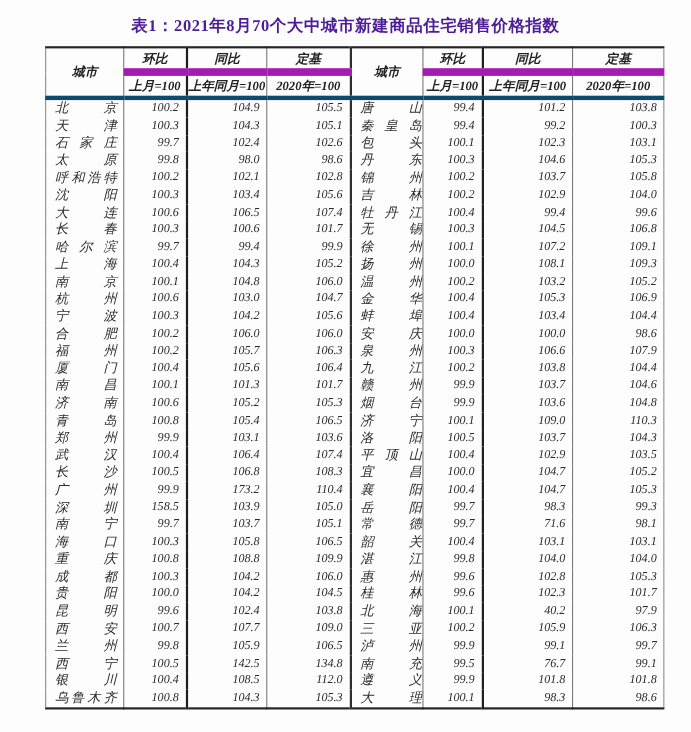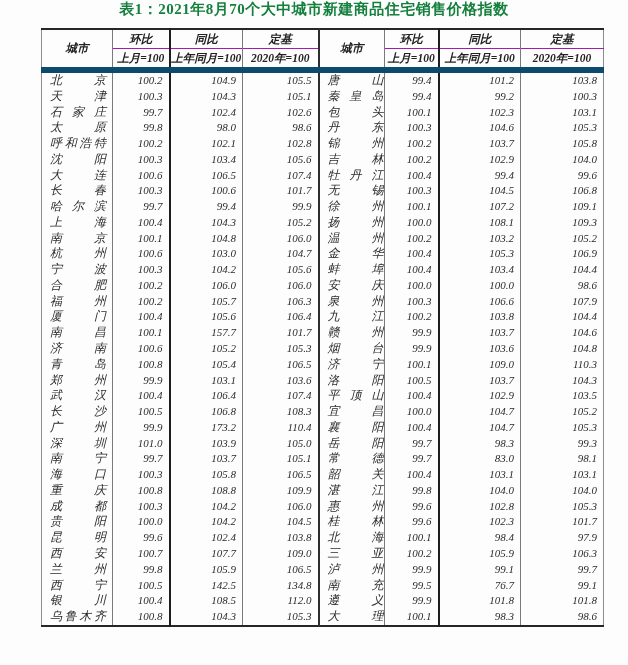--- a/index.html
+++ b/index.html
@@ -11,24 +11,25 @@
     background: #fdfdfd;
     font-family: "Liberation Serif", "DejaVu Serif", serif;
     color: #2d2d2d;
   }
   .page {
     width: 628px;
     height: 665px;
     position: relative;
   }
   .title {
+    padding-top: 14px;
     text-align: center;
     font-size: 15px;
     font-weight: bold;
-    color: #15803d;
+    color: #4c1d95;
     letter-spacing: 0.5px;
   }
   table.idx {
     border-collapse: collapse;
     table-layout: fixed;
     margin: 9px 0 0 41px;
     width: 562px;
     border-top: 2px solid #262626;
     border-bottom: 2px solid #262626;
     border-left: 1px solid #8d8d8d;
@@ -42,25 +43,25 @@
     overflow: hidden;
   }
   thead th {
     font-weight: bold;
     font-size: 11.5px;
     text-align: center;
     height: 18px;
     color: #222;
   }
   thead tr.sub th {
-    border-top: 1px solid #a21caf;
+    border-top: 7px solid #a21caf;
     text-align: center;
   }
   tbody tr:first-child td {
-    border-top: 6px solid #0c4a6e;
+    border-top: 4px solid #0c4a6e;
   }
   tbody td {
     height: 15.77px;
     font-size: 11px;
     line-height: 15.77px;
   }
   td.num {
     text-align: right;
     padding-right: 6px;
     font-size: 11px;
@@ -275,21 +276,21 @@
           <td class="num bl-bold">105.6</td>
           <td class="num bl-gray">106.4</td>
           <td class="cityc bl-mid"><span class="city">九江</span></td>
           <td class="num bl-gray">100.2</td>
           <td class="num bl-bold">103.8</td>
           <td class="num bl-gray">104.4</td>
         </tr>
         <tr>
           <td class="cityc"><span class="city">南昌</span></td>
           <td class="num bl-gray">100.1</td>
-          <td class="num bl-bold">157.7</td>
+          <td class="num bl-bold">101.3</td>
           <td class="num bl-gray">101.7</td>
           <td class="cityc bl-mid"><span class="city">赣州</span></td>
           <td class="num bl-gray">99.9</td>
           <td class="num bl-bold">103.7</td>
           <td class="num bl-gray">104.6</td>
         </tr>
         <tr>
           <td class="cityc"><span class="city">济南</span></td>
           <td class="num bl-gray">100.6</td>
           <td class="num bl-bold">105.2</td>
@@ -344,36 +345,36 @@
           <td class="num bl-gray">99.9</td>
           <td class="num bl-bold">173.2</td>
           <td class="num bl-gray">110.4</td>
           <td class="cityc bl-mid"><span class="city">襄阳</span></td>
           <td class="num bl-gray">100.4</td>
           <td class="num bl-bold">104.7</td>
           <td class="num bl-gray">105.3</td>
         </tr>
         <tr>
           <td class="cityc"><span class="city">深圳</span></td>
-          <td class="num bl-gray">101.0</td>
+          <td class="num bl-gray">158.5</td>
           <td class="num bl-bold">103.9</td>
           <td class="num bl-gray">105.0</td>
           <td class="cityc bl-mid"><span class="city">岳阳</span></td>
           <td class="num bl-gray">99.7</td>
           <td class="num bl-bold">98.3</td>
           <td class="num bl-gray">99.3</td>
         </tr>
         <tr>
           <td class="cityc"><span class="city">南宁</span></td>
           <td class="num bl-gray">99.7</td>
           <td class="num bl-bold">103.7</td>
           <td class="num bl-gray">105.1</td>
           <td class="cityc bl-mid"><span class="city">常德</span></td>
           <td class="num bl-gray">99.7</td>
-          <td class="num bl-bold">83.0</td>
+          <td class="num bl-bold">71.6</td>
           <td class="num bl-gray">98.1</td>
         </tr>
         <tr>
           <td class="cityc"><span class="city">海口</span></td>
           <td class="num bl-gray">100.3</td>
           <td class="num bl-bold">105.8</td>
           <td class="num bl-gray">106.5</td>
           <td class="cityc bl-mid"><span class="city">韶关</span></td>
           <td class="num bl-gray">100.4</td>
           <td class="num bl-bold">103.1</td>
@@ -409,21 +410,21 @@
           <td class="num bl-bold">102.3</td>
           <td class="num bl-gray">101.7</td>
         </tr>
         <tr>
           <td class="cityc"><span class="city">昆明</span></td>
           <td class="num bl-gray">99.6</td>
           <td class="num bl-bold">102.4</td>
           <td class="num bl-gray">103.8</td>
           <td class="cityc bl-mid"><span class="city">北海</span></td>
           <td class="num bl-gray">100.1</td>
-          <td class="num bl-bold">98.4</td>
+          <td class="num bl-bold">40.2</td>
           <td class="num bl-gray">97.9</td>
         </tr>
         <tr>
           <td class="cityc"><span class="city">西安</span></td>
           <td class="num bl-gray">100.7</td>
           <td class="num bl-bold">107.7</td>
           <td class="num bl-gray">109.0</td>
           <td class="cityc bl-mid"><span class="city">三亚</span></td>
           <td class="num bl-gray">100.2</td>
           <td class="num bl-bold">105.9</td>

